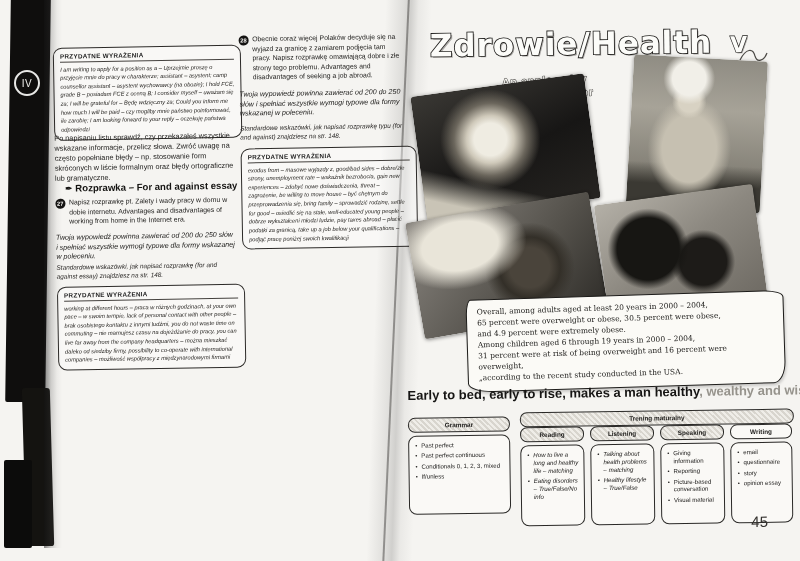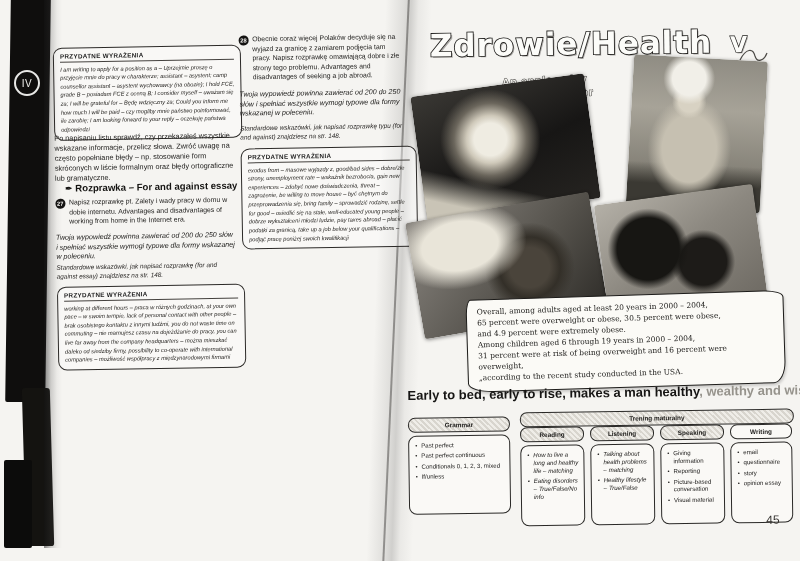--- a/index.html
+++ b/index.html
@@ -84,21 +84,21 @@
   
   .thead{border:1.2px solid #2a2927;border-radius:7px;background:
          repeating-linear-gradient(45deg,#d8d5ce 0 2px,#efede8 2px 4px);
          font-size:6.4px;font-weight:bold;text-align:center;height:13px;line-height:13px;color:#1c1b19;}
   .thead.plain{background:#faf9f6;}
   .tbox{border:1.2px solid #2a2927;border-radius:8px;background:#faf9f6;padding:5px 4px 4px 5px;margin-top:3px;}
   .ti{position:relative;padding-left:7px;margin-bottom:2.6px;font-size:6.1px;line-height:1.28;color:#232220;}
   .ti::before{content:"•";position:absolute;left:1px;top:0;}
   .ti.it{font-style:italic;}
   .tcol{position:absolute;}
-  .page-num{position:absolute;left:348px;top:516px;font-size:12px;color:#33312e;margin-left:15px;}
+  .page-num{position:absolute;left:348px;top:516px;font-size:15px;color:#33312e;}
 </style>
 </head>
 <body>
 
 <div class="scan">
 
   <div class="edge1"></div>
   <div class="edge2"></div>
   <div class="edge3"></div>
   <div class="edge-fade"></div>

